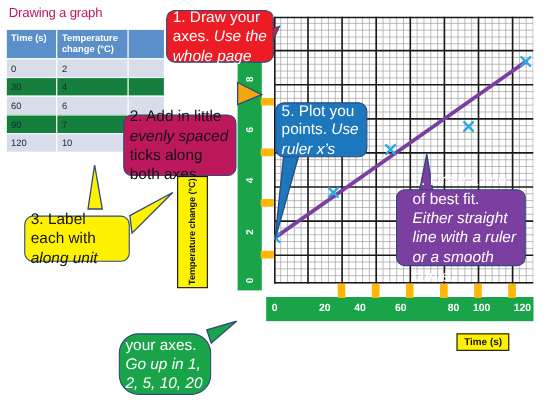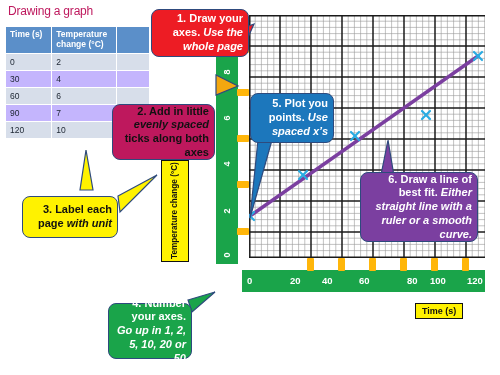--- a/index.html
+++ b/index.html
@@ -30,34 +30,34 @@
     background:#5B8FC9;color:#ffffff;font-weight:bold;
     text-align:left;vertical-align:top;
     padding:3px 4px;border:1px solid #ffffff;
     line-height:1.15;
   }
   .data-table td{
     padding:3px 4px;border:1px solid #ffffff;
     color:#1b2430;text-align:left;
   }
   .data-table tr.odd td{background:#D7DEEA;}
-  .data-table tr.even td{background:#c4b5fd;}
+  .data-table tr.even td{background:#15803d;}
   .col-a{width:46px;}
   .col-b{width:58px;}
   .col-c{width:36px;}
 
   
   .bubble{
     position:absolute;
     border-radius:8px;
     color:#ffffff;
-    font-weight:bold;
-    font-size:11px;
+    font-weight:normal;
+    font-size:14px;
     line-height:1.25;
-    text-align:right;
+    text-align:left;
     display:flex;align-items:center;justify-content:center;
     padding:4px 5px;
     box-sizing:border-box;
     z-index:40;
   }
   .bubble i{font-style:italic;}
   .b-red{background:#ED1C24;border:1.4px solid #2E4A7D;}
   .b-orange{background:#be185d;border:1.4px solid #2E4A7D;color:#111;margin-top:38px;}
   .b-yellow{background:#FFF200;border:1.4px solid #2E4A7D;color:#111;}
   .b-green{background:#1AA44A;border:1.4px solid #2E4A7D;}
@@ -364,40 +364,40 @@
       <i>evenly spaced</i>
       <span>ticks along</span>
       <span>both axes</span>
     </span>
   </div>
 
   <div class="bubble b-yellow" style="left:22px;top:196px;width:96px;height:42px;">
     <span>
       <span>3.</span>
       <span>Label each</span>
-      <span>page</span>
-      <i>with unit</i>
-    </span>
-  </div>
-
-  <div class="bubble b-green" style="left:108px;top:303px;width:84px;height:56px;">
+      <span>with</span>
+      <i>along unit</i>
+    </span>
+  </div>
+
+  <div class="bubble b-green" style="left:108px;top:303px;width:84px;height:56px;border-radius:18px;">
     <span>
       <span>4.</span>
       <span>Number</span>
       <span>your axes.</span>
       <i>Go up in 1, 2, 5, 10, 20 or 50</i>
     </span>
   </div>
 
   <div class="bubble b-blue" style="left:250px;top:93px;width:84px;height:50px;">
     <span>
       <span>5.</span>
       <span>Plot you</span>
       <span>points.</span>
-      <i>Use spaced x’s</i>
+      <i>Use ruler x’s</i>
     </span>
   </div>
 
   <div class="bubble b-purple" style="left:360px;top:172px;width:118px;height:70px;padding-left:14px;">
     <span>
       <span>6.</span>
       <span>Draw a line of</span>
       <span>best fit.</span>
       <i>Either straight line with a ruler or a smooth curve.</i>
     </span>

